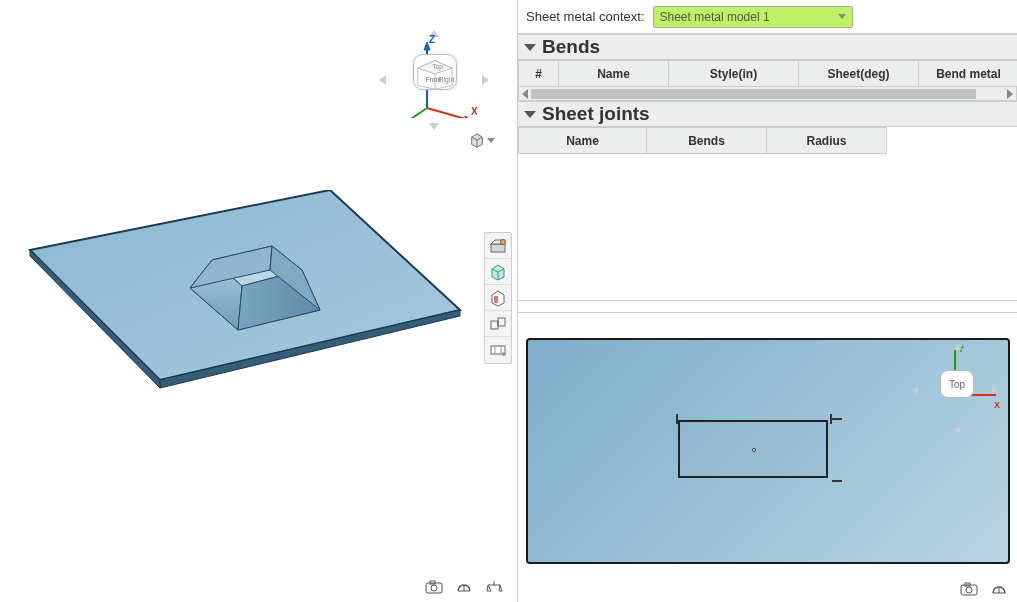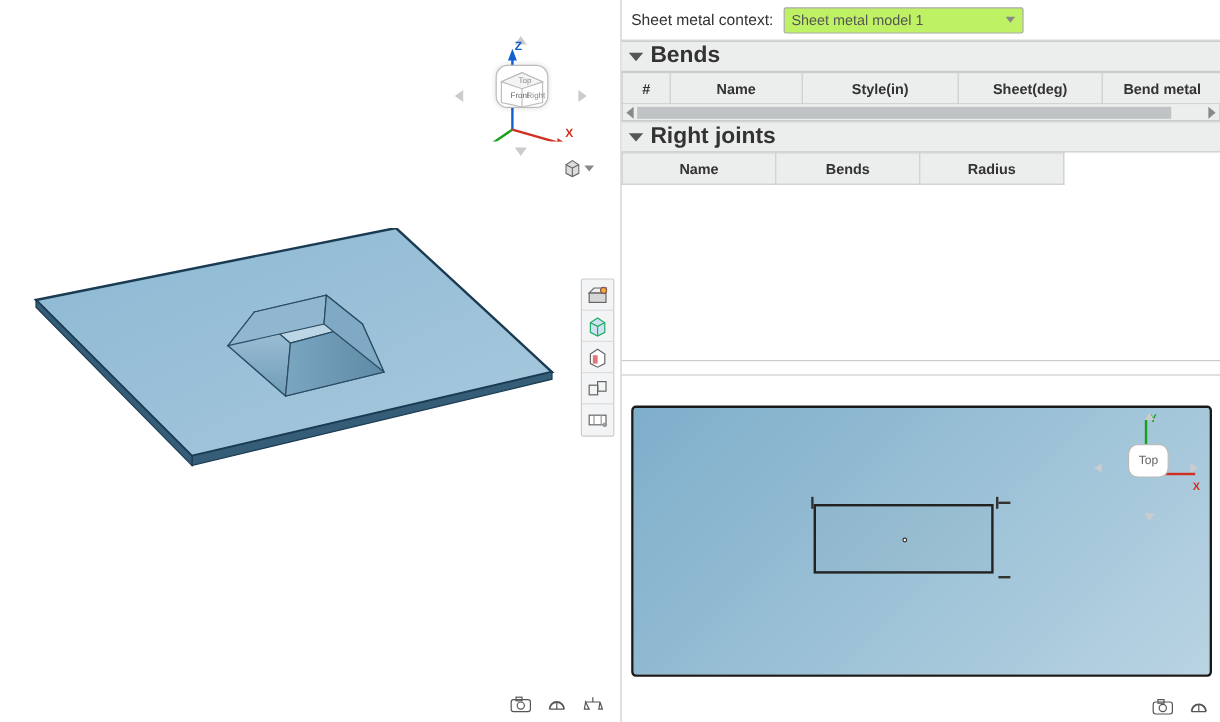--- a/index.html
+++ b/index.html
@@ -411,21 +411,21 @@
   </tbody>
     </table>
   <div class="hscroll-row">
     <div class="hscroll-tri-l"></div>
     <div class="hscroll-thumb"></div>
     <div class="hscroll-tri-r"></div>
   </div>
 
   <div class="section-header">
     <span class="chev"></span>
-    <span>Right joints</span>
+    <span>Sheet joints</span>
   </div>
   <table class="tbl" style="width:368px">
     <colgroup>
         <col style="width:128px">
         <col style="width:120px">
         <col style="width:120px">
       </colgroup>
     <tbody>
         <tr>
       <th>Name</th>

